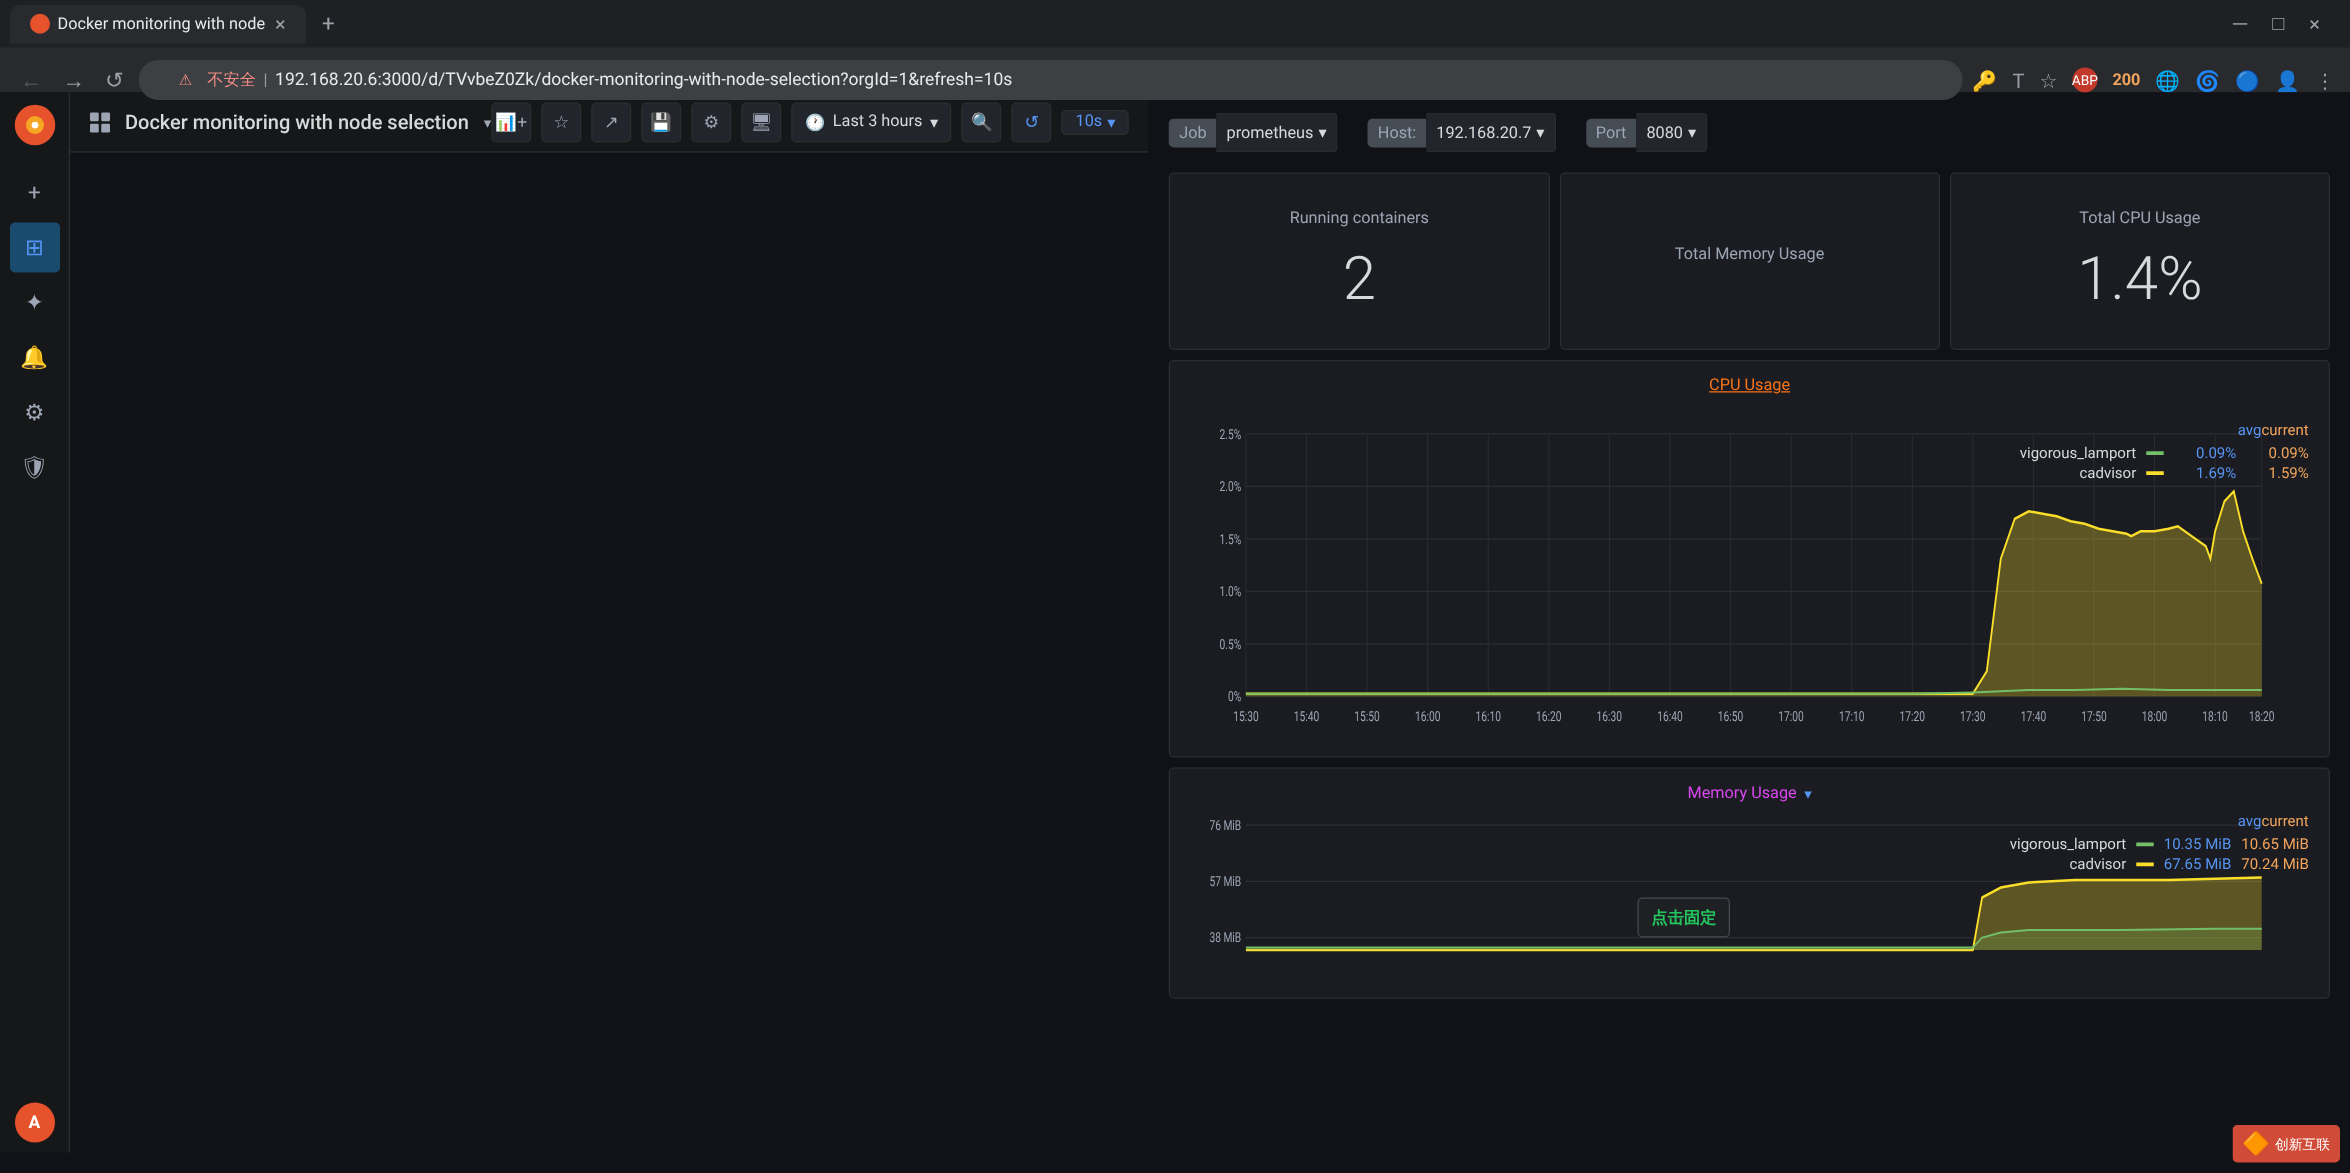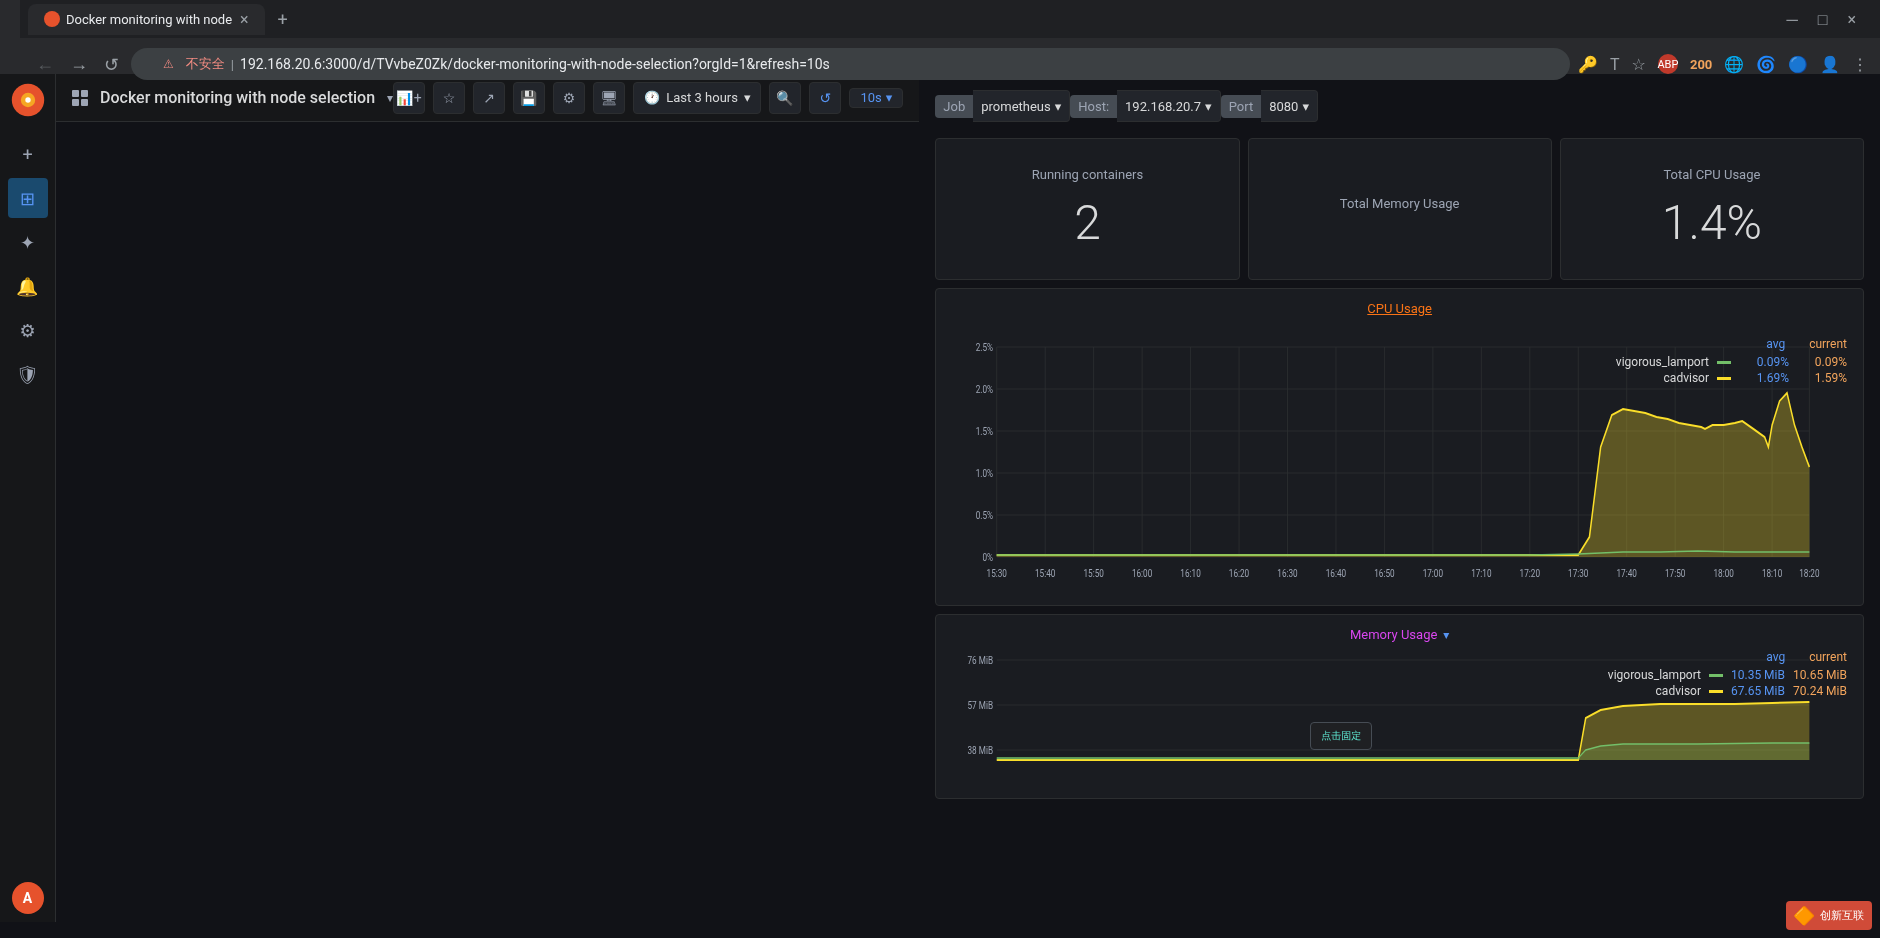--- a/index.html
+++ b/index.html
@@ -10,21 +10,20 @@
       font-size: 13px;
       overflow: hidden;
       width: 1880px;
       height: 938px;
     }
 
     
     .browser-chrome {
       background: #292a2d;
       height: 74px;
-      padding-left: 20px;
     }
     .tab-bar {
       display: flex;
       align-items: center;
       height: 38px;
       background: #1f2023;
       padding: 0 8px;
       gap: 4px;
     }
     .tab-favicon {
@@ -245,21 +244,21 @@
       flex: 1;
       overflow-y: auto;
       padding: 8px 16px;
       background: #111217;
     }
 
     
     .variable-bar {
       display: flex;
       align-items: center;
-      gap: 0;
+      gap: 24px;
       padding: 8px 0;
       margin-bottom: 8px;
     }
     .var-label {
       font-size: 13px;
       color: #9da5b4;
       background: #464c54;
       padding: 4px 8px;
       border-radius: 4px 0 0 4px;
     }
@@ -355,21 +354,20 @@
     
     .chart-legend {
       position: absolute;
       right: 0;
       top: 0;
       font-size: 12px;
     }
     .legend-header {
       display: flex;
       justify-content: flex-end;
-      gap: 24px;
       margin-bottom: 4px;
       color: #9da5b4;
     }
     .legend-header span.cyan { color: #5794f2; }
     .legend-header span.orange { color: #f2a45c; }
     .legend-row {
       display: flex;
       align-items: center;
       gap: 8px;
       margin-bottom: 2px;
@@ -420,23 +418,24 @@
 
     
     .tooltip-box {
       position: absolute;
       bottom: 40px;
       left: 40%;
       background: #1f2023;
       border: 1px solid #464c54;
       border-radius: 4px;
       padding: 6px 10px;
-      font-size: 10px;
-      color: #5eead4;
+      font-size: 13px;
+      color: #22c55e;
       pointer-events: none;
+      font-weight: bold;
     }
 
     
     .watermark {
       position: fixed;
       bottom: 8px;
       right: 8px;
       background: rgba(230,82,60,0.9);
       color: white;
       font-size: 11px;

